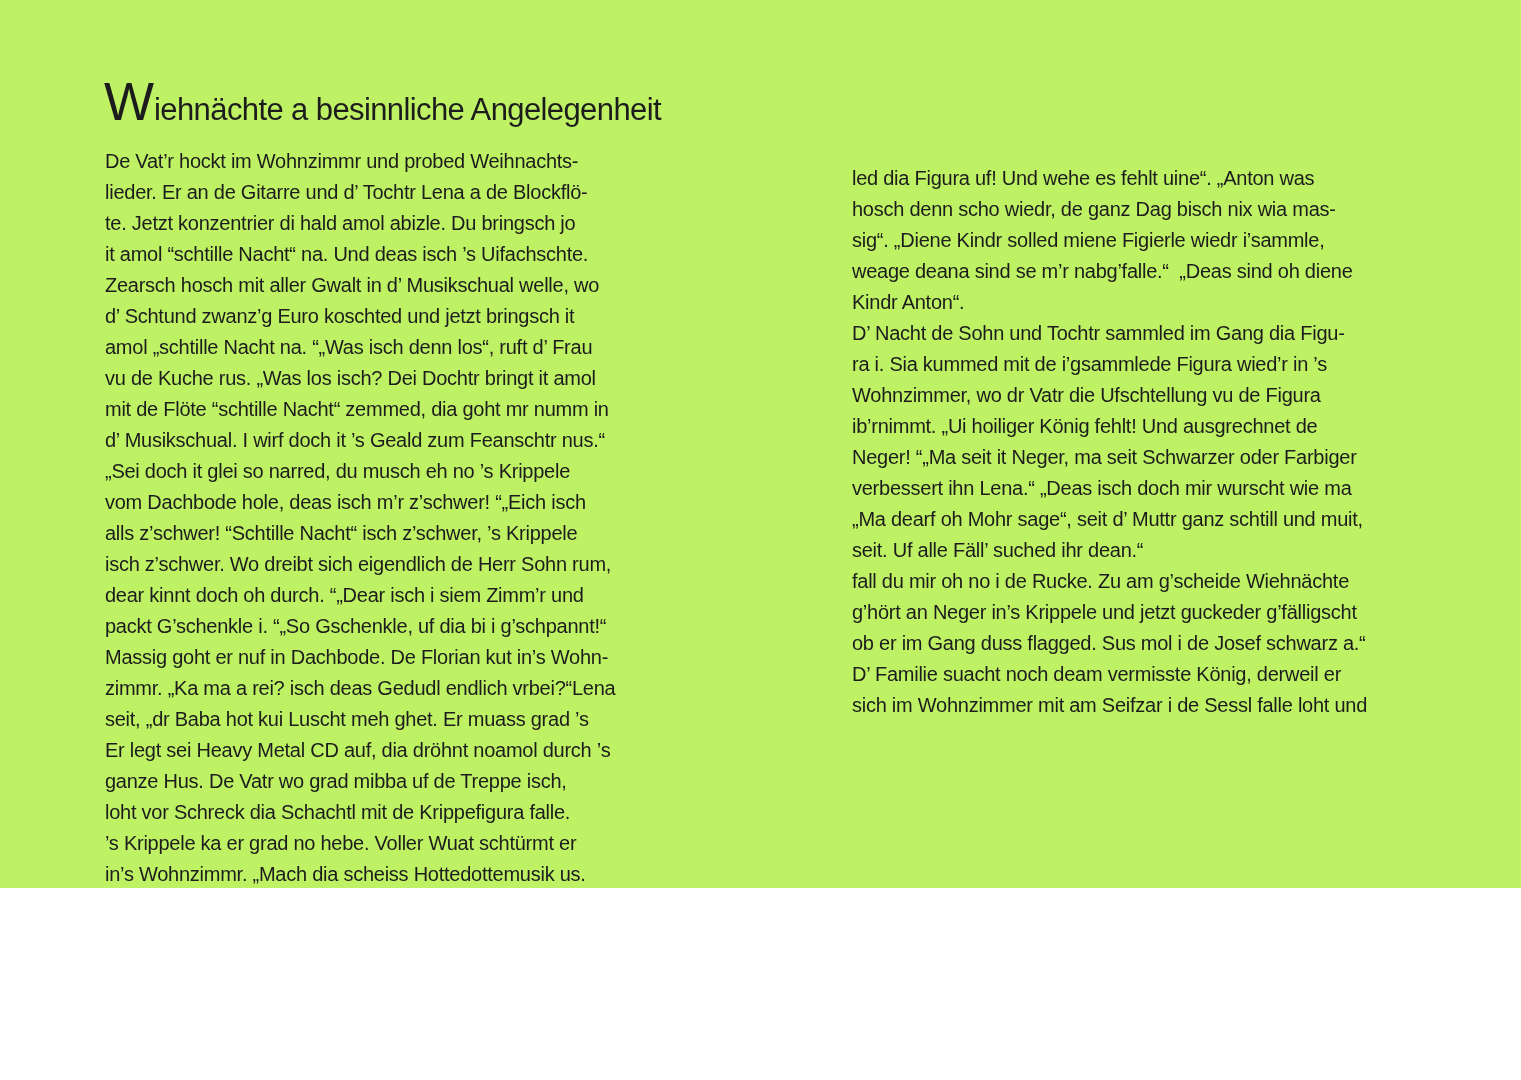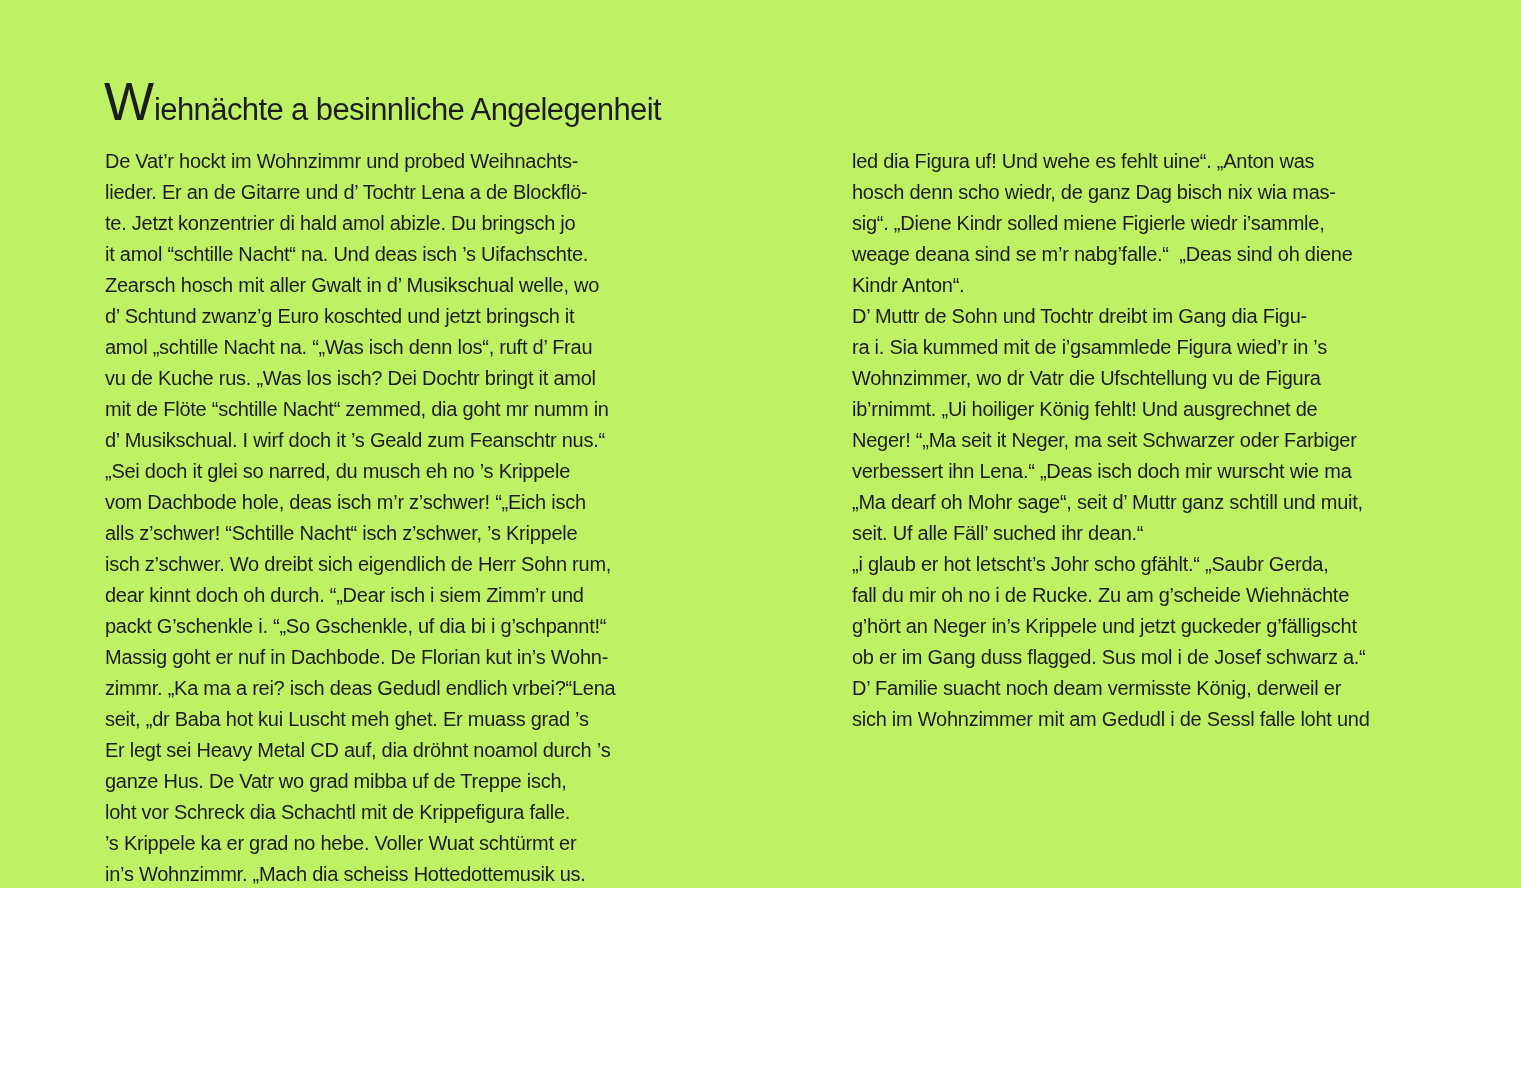--- a/index.html
+++ b/index.html
@@ -27,21 +27,21 @@
   }
   .chapter-title .initial {
     font-size: 53px;
     letter-spacing: 0;
   }
   .body-column {
     position: absolute;
     top: 146px;
   }
   .body-column.left  { left: 105px; width: 566px; }
-  .body-column.right { left: 852px; width: 572px; }
+  .body-column.right { left: 852px; width: 572px; margin-top: 17px; }
   .body-column .line {
     font-size: 20px;
     line-height: 31px;
     letter-spacing: -0.25px;
     white-space: pre;
   }
   .page-number {
     position: absolute;
     top: 1000px;
     font-size: 20px;
@@ -86,33 +86,32 @@
       <div class="line">in’s Wohnzimmr. „Mach dia scheiss Hottedottemusik us.</div>
       <div class="line">Sim’mir im Irrehus herrgottsack noamol. Naus und samm-</div>
     </div>
 
   <div class="body-column right">
       <div class="line">led dia Figura uf! Und wehe es fehlt uine“. „Anton was</div>
       <div class="line">hosch denn scho wiedr, de ganz Dag bisch nix wia mas-</div>
       <div class="line">sig“. „Diene Kindr solled miene Figierle wiedr i’sammle,</div>
       <div class="line">weage deana sind se m’r nabg’falle.“  „Deas sind oh diene</div>
       <div class="line">Kindr Anton“.</div>
-      <div class="line">D’ Muttr de Sohn und Tochtr dreibt im Gang dia Figu-</div>
+      <div class="line">D’ Nacht de Sohn und Tochtr sammled im Gang dia Figu-</div>
       <div class="line">ra i. Sia kummed mit de i’gsammlede Figura wied’r in ’s</div>
       <div class="line">Wohnzimmer, wo dr Vatr die Ufschtellung vu de Figura</div>
       <div class="line">ib’rnimmt. „Ui hoiliger König fehlt! Und ausgrechnet de</div>
       <div class="line">Neger! “„Ma seit it Neger, ma seit Schwarzer oder Farbiger</div>
       <div class="line">verbessert ihn Lena.“ „Deas isch doch mir wurscht wie ma</div>
       <div class="line">„Ma dearf oh Mohr sage“, seit d’ Muttr ganz schtill und muit,</div>
       <div class="line">seit. Uf alle Fäll’ suched ihr dean.“</div>
-      <div class="line">„i glaub er hot letscht’s Johr scho gfählt.“ „Saubr Gerda,</div>
       <div class="line">fall du mir oh no i de Rucke. Zu am g’scheide Wiehnächte</div>
       <div class="line">g’hört an Neger in’s Krippele und jetzt guckeder g’fälligscht</div>
       <div class="line">ob er im Gang duss flagged. Sus mol i de Josef schwarz a.“</div>
       <div class="line">D’ Familie suacht noch deam vermisste König, derweil er</div>
-      <div class="line">sich im Wohnzimmer mit am Gedudl i de Sessl falle loht und</div>
+      <div class="line">sich im Wohnzimmer mit am Seifzar i de Sessl falle loht und</div>
     </div>
 
   <div class="page-number left">86</div>
 
   <div class="page-number right">87</div>
 
 </div>
 
 </body></html>

